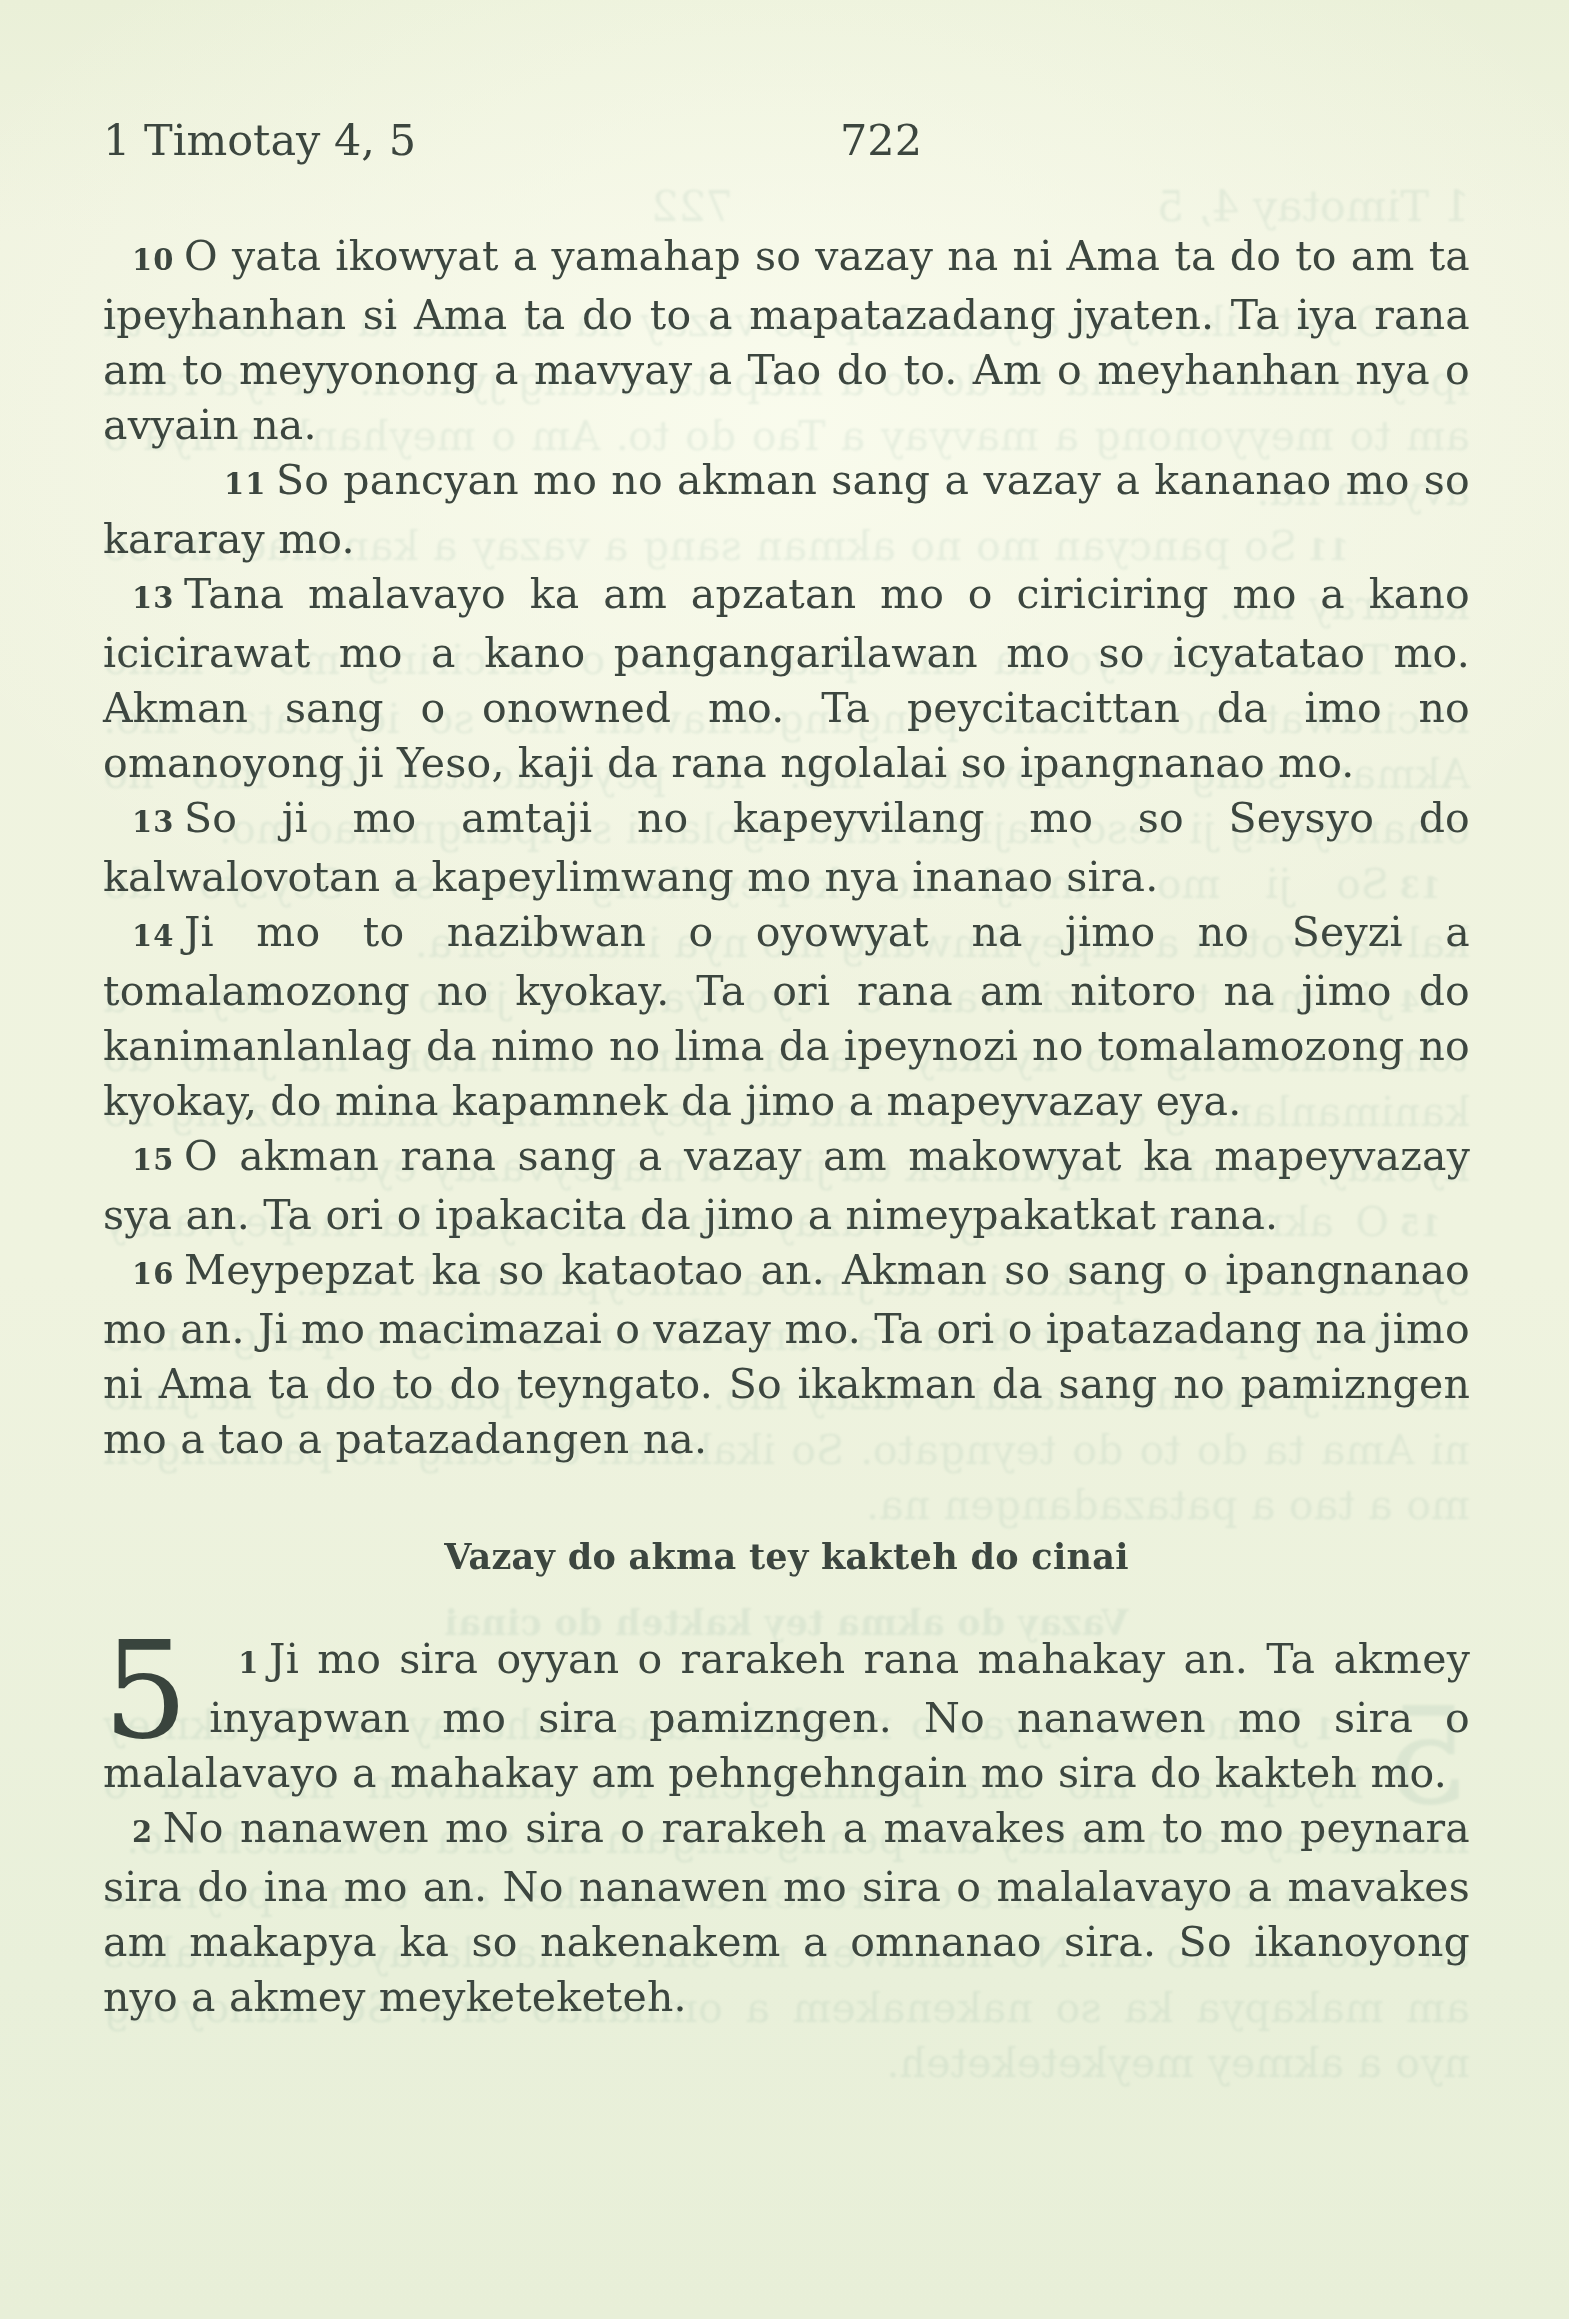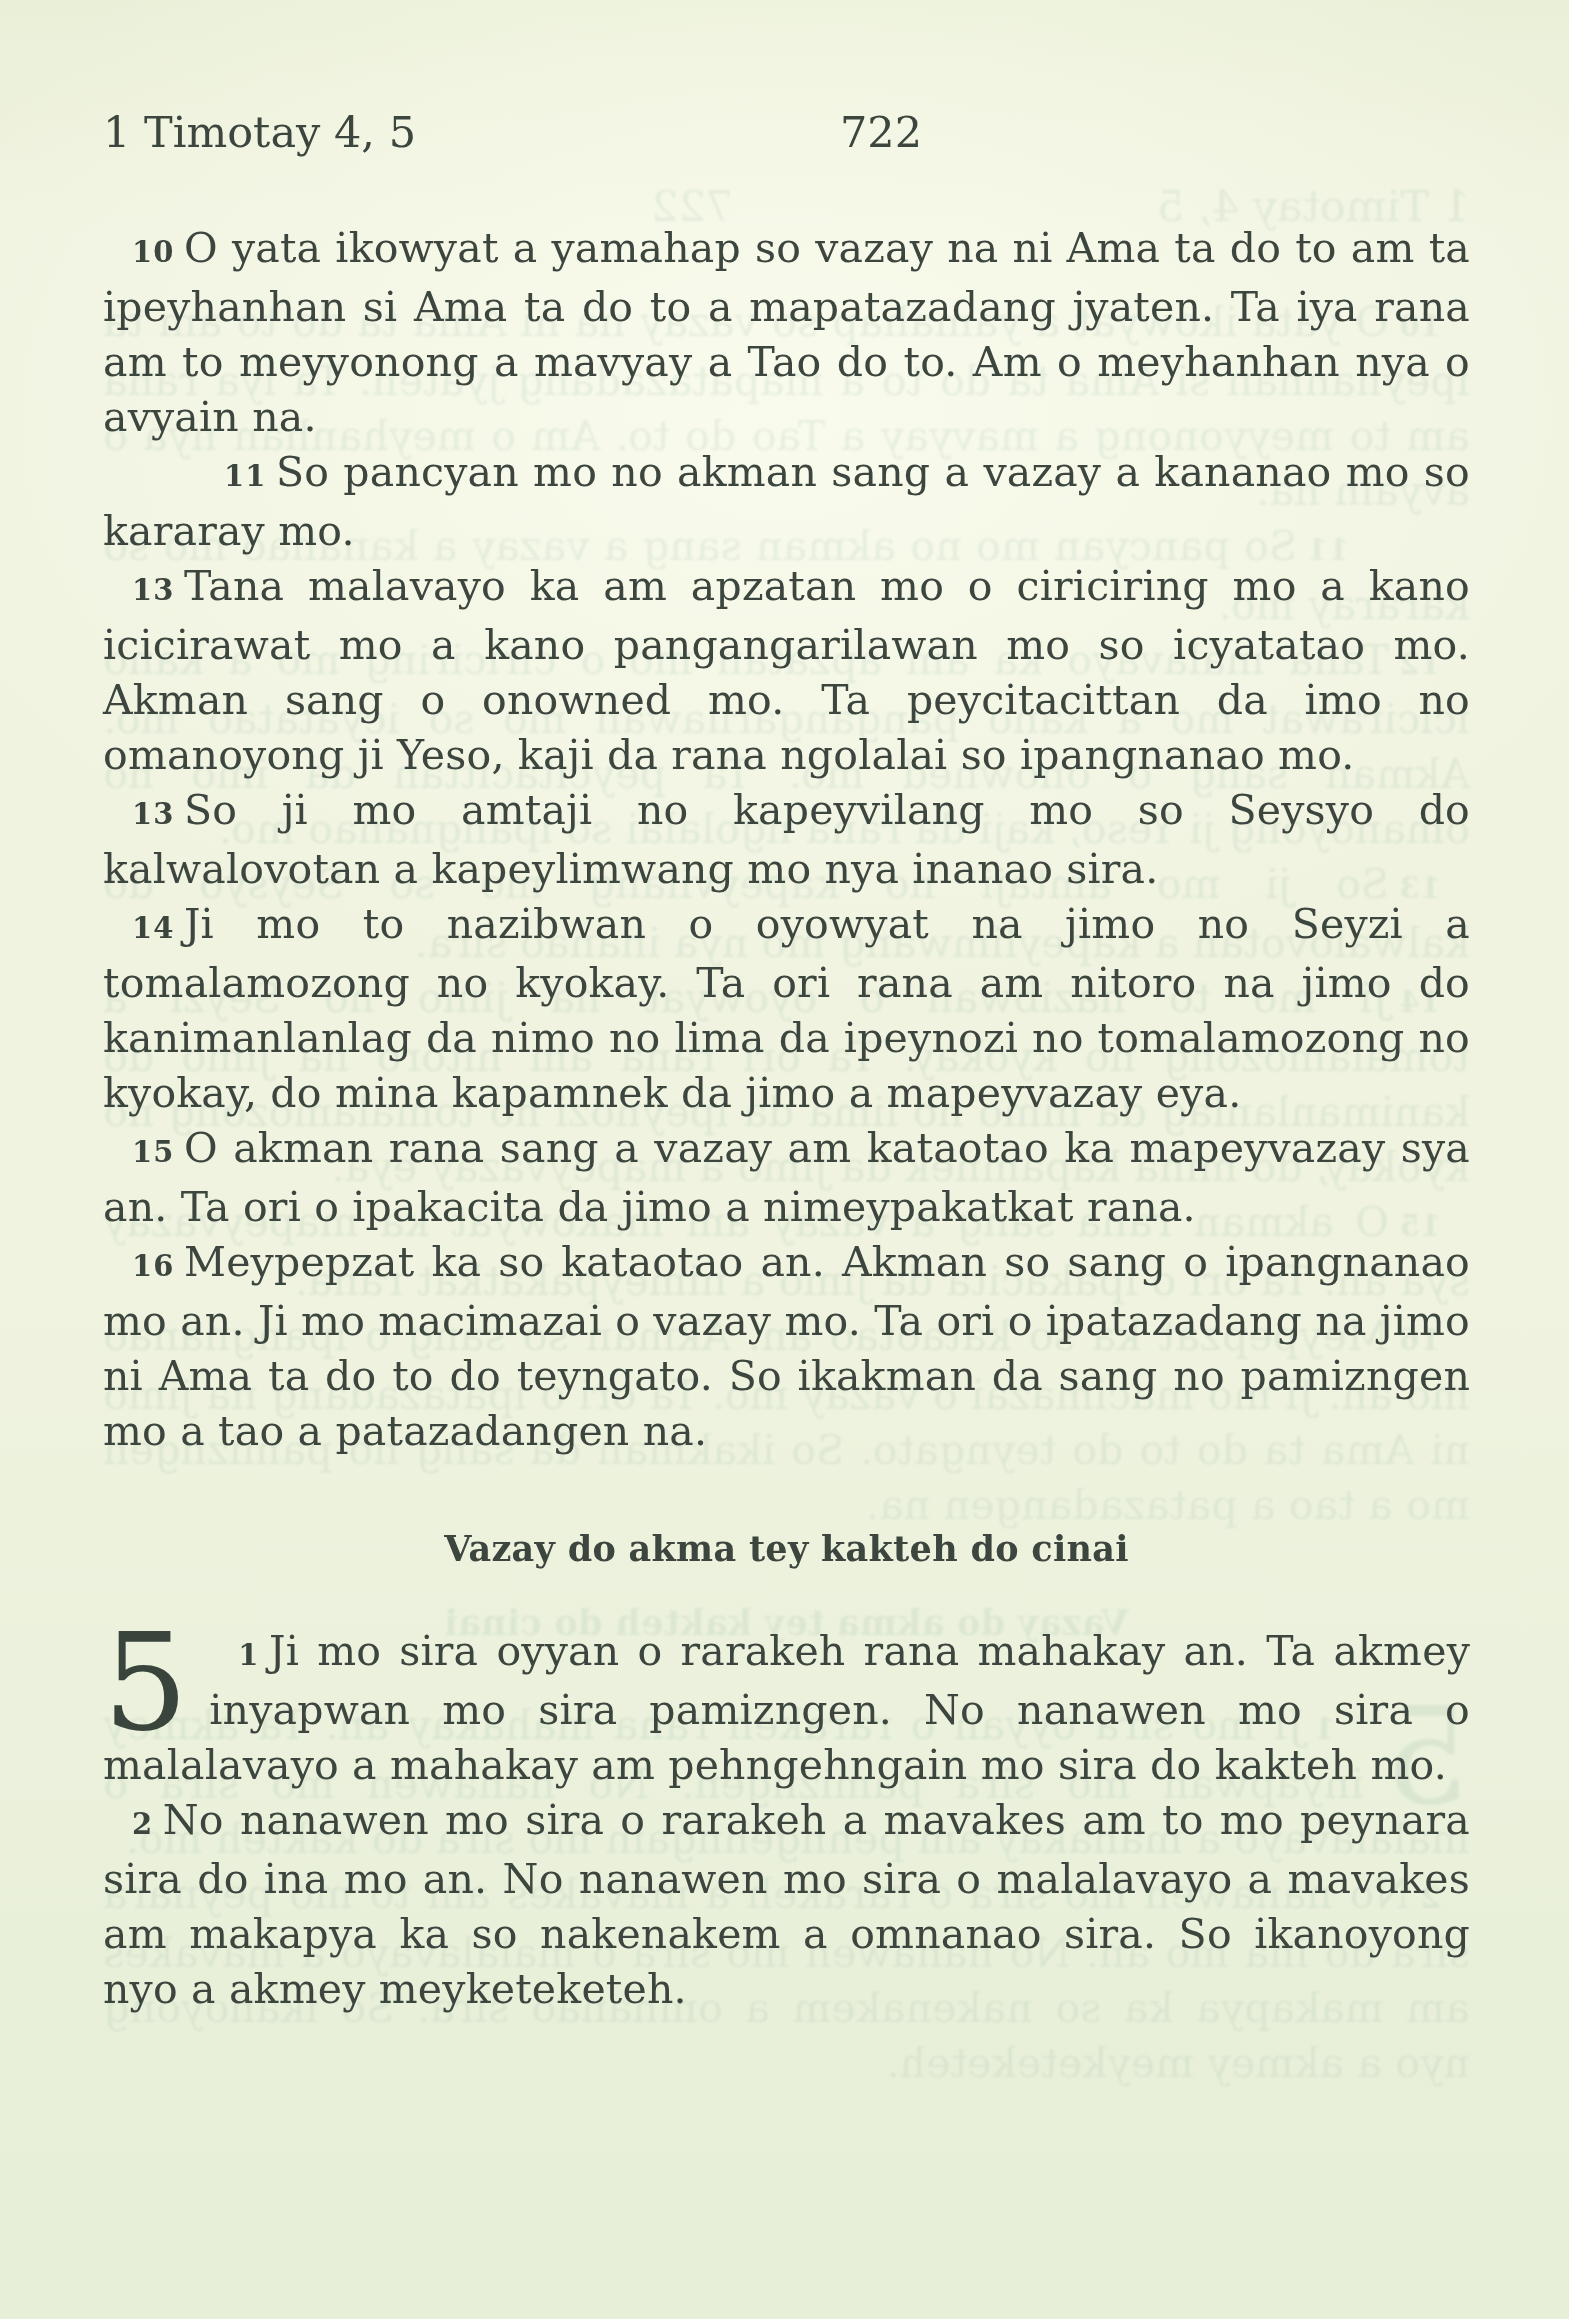--- a/index.html
+++ b/index.html
@@ -27,21 +27,21 @@
     transform: scaleX(-1);
     opacity: 0.14;
     filter: blur(1.2px);
     pointer-events: none;
     z-index: 1;
   }
   .ghost * { color: #7fa897 !important; }
   .content-layer {
     position: absolute;
     left: 103px;
-    top: 108px;
+    top: 116px;
     width: 1367px;
     z-index: 2;
   }
   .running-header {
     display: flex;
     align-items: baseline;
     font-size: 43px;
     line-height: 48px;
     margin-bottom: 65px;
   }
@@ -129,21 +129,21 @@
     <p class="verse"><span class="vnum">10</span><span>O yata ikowyat a yamahap so vazay na ni Ama ta do to am ta ipeyhanhan si Ama ta do to a mapatazadang jyaten. Ta iya rana am to meyyonong a mavyay a Tao do to. Am o meyhanhan nya o avyain na.</span></p>
 
     <p class="verse indent"><span class="vnum">11</span><span>So pancyan mo no akman sang a vazay a kananao mo so kararay mo.</span></p>
 
     <p class="verse"><span class="vnum">13</span><span>Tana malavayo ka am apzatan mo o ciriciring mo a kano icicirawat mo a kano pangangarilawan mo so icyatatao mo. Akman sang o onowned mo. Ta peycitacittan da imo no omanoyong ji Yeso, kaji da rana ngolalai so ipangnanao mo.</span></p>
 
     <p class="verse"><span class="vnum">13</span><span>So ji mo amtaji no kapeyvilang mo so Seysyo do kalwalovotan a kapeylimwang mo nya inanao sira.</span></p>
 
     <p class="verse"><span class="vnum">14</span><span>Ji mo to nazibwan o oyowyat na jimo no Seyzi a tomalamozong no kyokay. Ta ori rana am nitoro na jimo do kanimanlanlag da nimo no lima da ipeynozi no tomalamozong no kyokay, do mina kapamnek da jimo a mapeyvazay eya.</span></p>
 
-    <p class="verse"><span class="vnum">15</span><span>O akman rana sang a vazay am kataotao ka mapeyvazay sya an. Ta ori o ipakacita da jimo a nimeypakatkat rana.</span></p>
+    <p class="verse"><span class="vnum">15</span><span>O akman rana sang a vazay am makowyat ka mapeyvazay sya an. Ta ori o ipakacita da jimo a nimeypakatkat rana.</span></p>
 
     <p class="verse"><span class="vnum">16</span><span>Meypepzat ka so kataotao an. Akman so sang o ipangnanao mo an. Ji mo macimazai o vazay mo. Ta ori o ipatazadang na jimo ni Ama ta do to do teyngato. So ikakman da sang no pamizngen mo a tao a patazadangen na.</span></p>
 
     <h2 class="section-heading">Vazay do akma tey kakteh do cinai</h2>
 
     <div class="chapter-open">
       <span class="dropcap">5</span>
       <p class="verse"><span class="vnum">1</span><span>Ji mo sira oyyan o rarakeh rana mahakay an. Ta akmey inyapwan mo sira pamizngen. No nanawen mo sira o malalavayo a mahakay am pehngehngain mo sira do kakteh mo.</span></p>
     </div>
 

